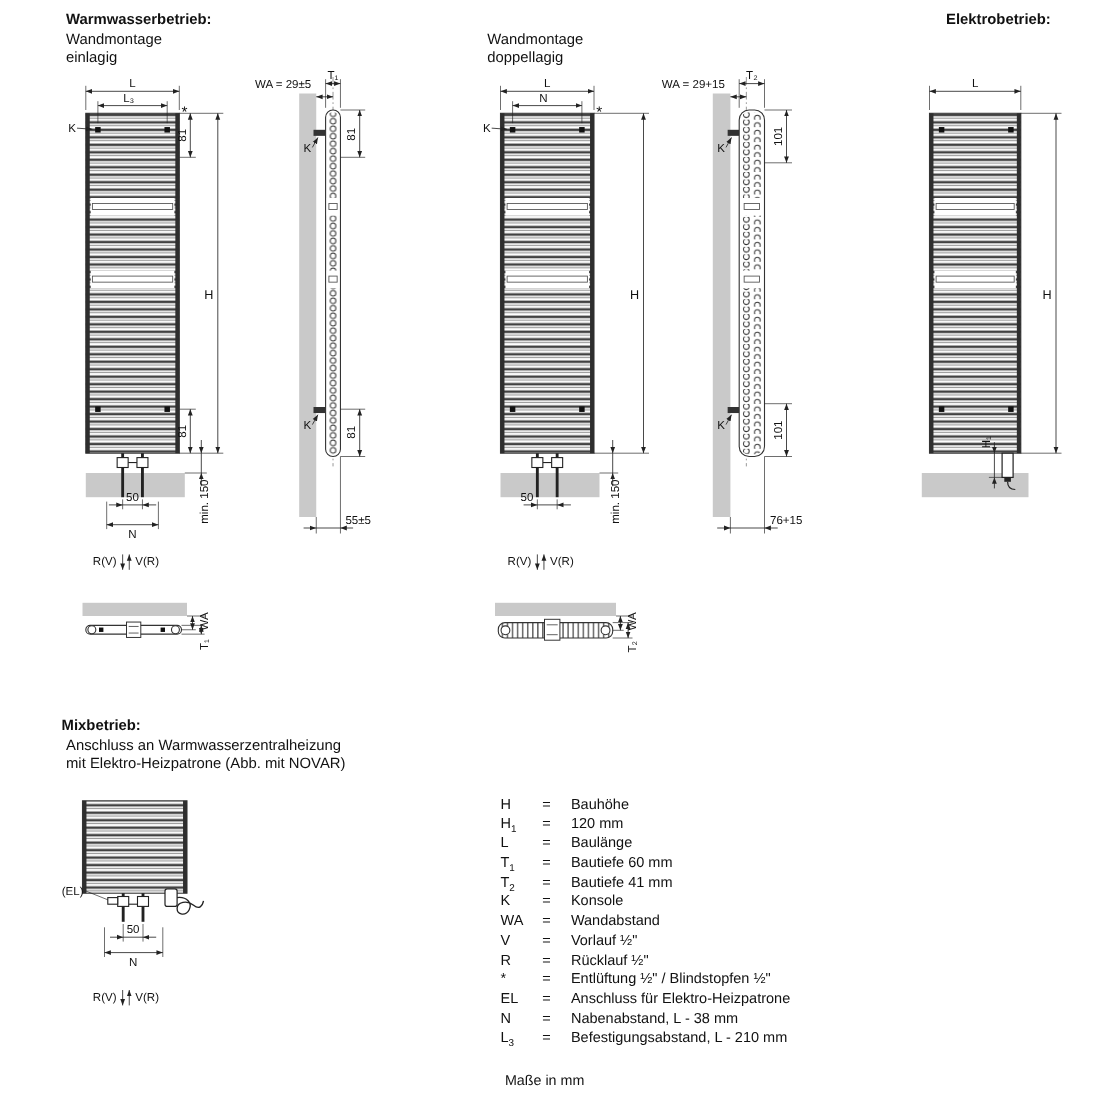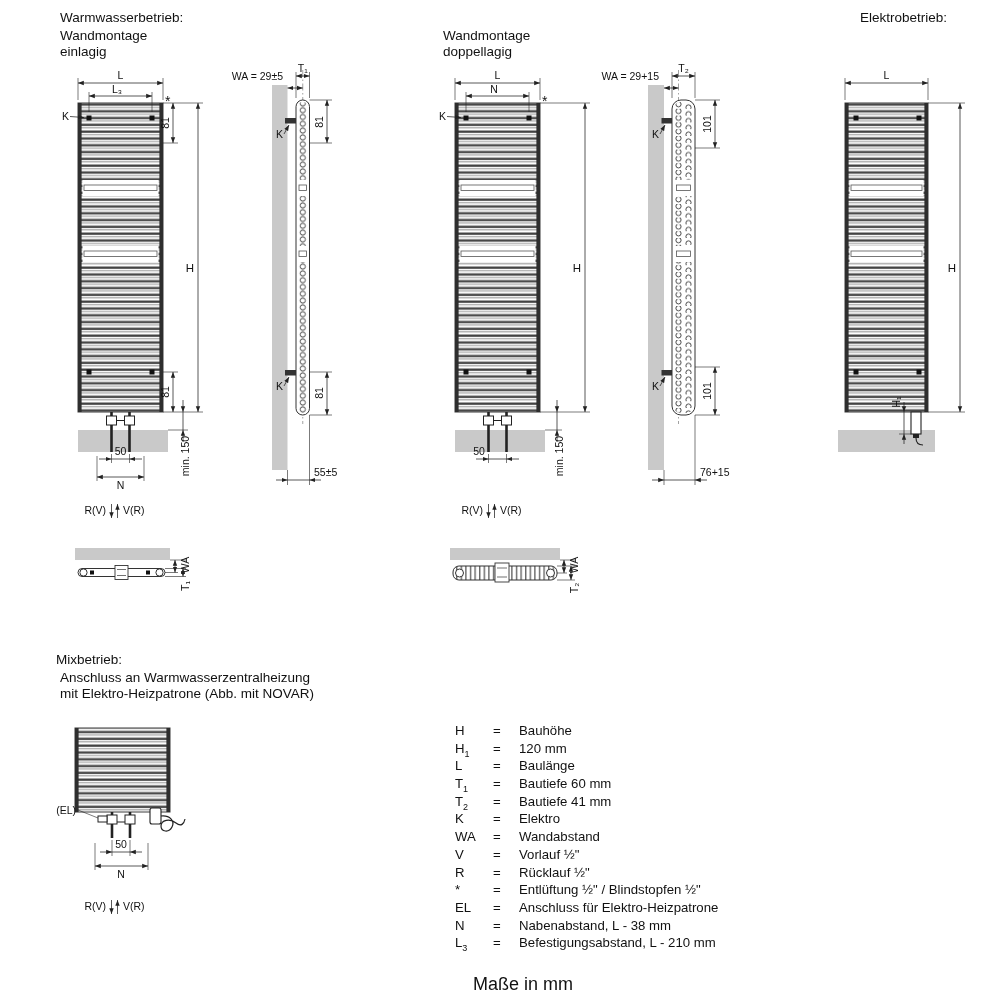--- a/index.html
+++ b/index.html
@@ -1,31 +1,31 @@
 <!DOCTYPE html>
 <html><head>
 <meta charset="utf-8">
 <style>
   *{margin:0;padding:0;box-sizing:border-box}
   html,body{background:#fff}
   body{width:1000px;height:1000px;position:relative;font-family:"Liberation Sans","DejaVu Sans",sans-serif;color:#111;overflow:hidden}
   .hdr{position:absolute;font-size:13.5px;line-height:16px;white-space:pre}
-  .bold{font-weight:normal}
+  .bold{font-weight:bold}
   svg{position:absolute;overflow:visible}
   svg text{font-family:"Liberation Sans","DejaVu Sans",sans-serif;font-size:10.5px;fill:#111}
   svg text.big{font-size:11.5px}
   svg text.star{font-size:14px}
   .ext{stroke:#222;stroke-width:0.6;fill:none}
   .dim{stroke:#222;stroke-width:0.75;fill:none}
   .legend{position:absolute;left:455px;top:723px;font-size:13.2px}
   .legend-row{display:flex;height:17.7px;align-items:baseline}
   .legend-row .sym{width:38px}
   .legend-row .eq{width:26px}
   sub{font-size:9px}
-  .note{position:absolute;left:18px;top:251px;font-size:18px}
+  .note{position:absolute;left:4px;top:251px;font-size:13px}
 </style>
 </head>
 <body>
 
 <svg width="0" height="0" style="position:absolute" aria-hidden="true">
   <defs>
     <marker id="ar" markerWidth="7" markerHeight="6" refX="5.8" refY="2.9" orient="auto-start-reverse" markerUnits="userSpaceOnUse">
       <path d="M0,0.7 L5.8,2.9 L0,5.1 Z" fill="#222"></path>
     </marker>
     <pattern id="tubes" width="8" height="6.8" patternUnits="userSpaceOnUse">
@@ -412,21 +412,21 @@
       <span class="desc">Bautiefe 60 mm</span>
     </div>
       <div class="legend-row">
       <span class="sym"><span>T</span><sub>2</sub></span>
       <span class="eq">=</span>
       <span class="desc">Bautiefe 41 mm</span>
     </div>
       <div class="legend-row">
       <span class="sym"><span>K</span><sub></sub></span>
       <span class="eq">=</span>
-      <span class="desc">Elektro</span>
+      <span class="desc">Konsole</span>
     </div>
       <div class="legend-row">
       <span class="sym"><span>WA</span><sub></sub></span>
       <span class="eq">=</span>
       <span class="desc">Wandabstand</span>
     </div>
       <div class="legend-row">
       <span class="sym"><span>V</span><sub></sub></span>
       <span class="eq">=</span>
       <span class="desc">Vorlauf ½"</span>

